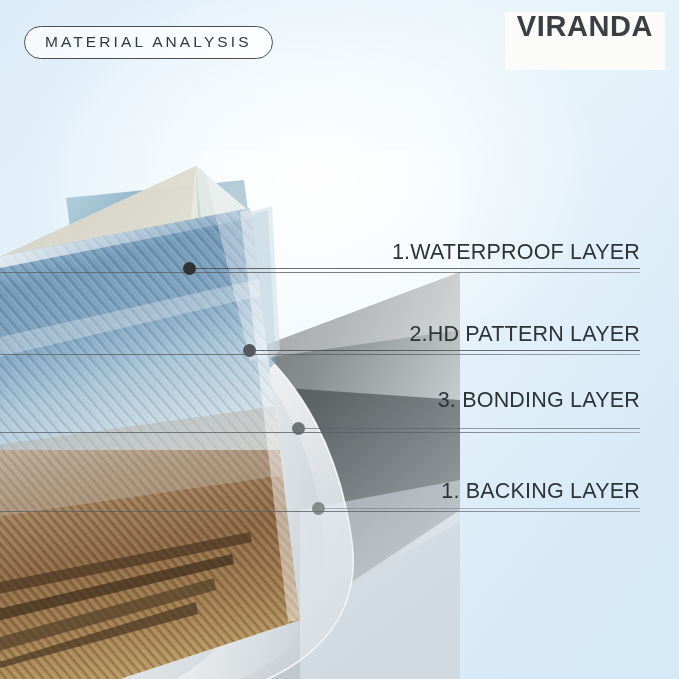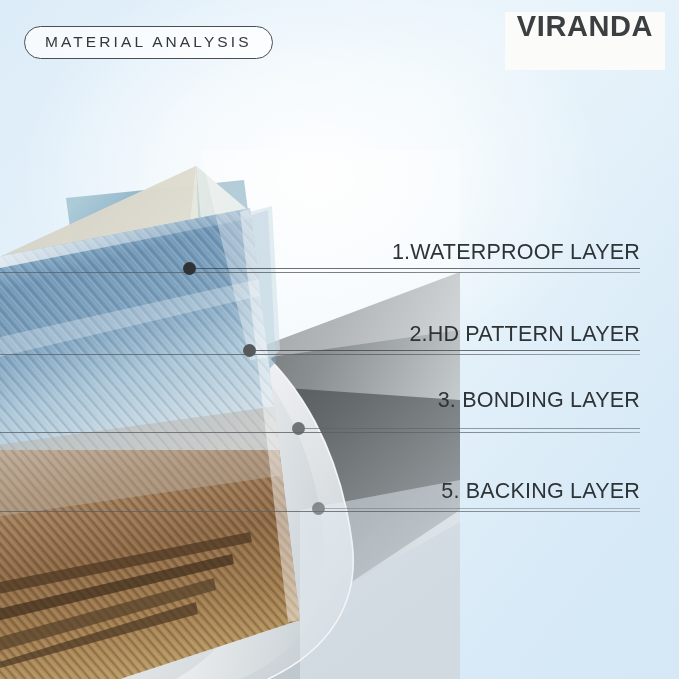--- a/index.html
+++ b/index.html
@@ -295,16 +295,16 @@
       <div class="leader" style="left: 256px; top: 350px; width: 384px;"></div>
       <div class="callout-dot dim" style="left: 243px; top: 344px;"></div>
       <div class="callout-label" style="top: 324px;">2.HD PATTERN LAYER</div>
       <div class="callout-rule" style="left: 0px; top: 432px; width: 640px;"></div>
       <div class="leader soft" style="left: 305px; top: 428px; width: 335px;"></div>
       <div class="callout-dot dimmer" style="left: 292px; top: 422px;"></div>
       <div class="callout-label" style="top: 390px;">3. BONDING LAYER</div>
       <div class="callout-rule" style="left: 0px; top: 511px; width: 640px;"></div>
       <div class="leader softer" style="left: 325px; top: 508px; width: 315px;"></div>
       <div class="callout-dot faint" style="left: 312px; top: 502px;"></div>
-      <div class="callout-label" style="top: 481px;">5. BACKING LAYER</div>
+      <div class="callout-label" style="top: 481px;">1. BACKING LAYER</div>
     </div>
 
 </div>
 
 </body></html>

